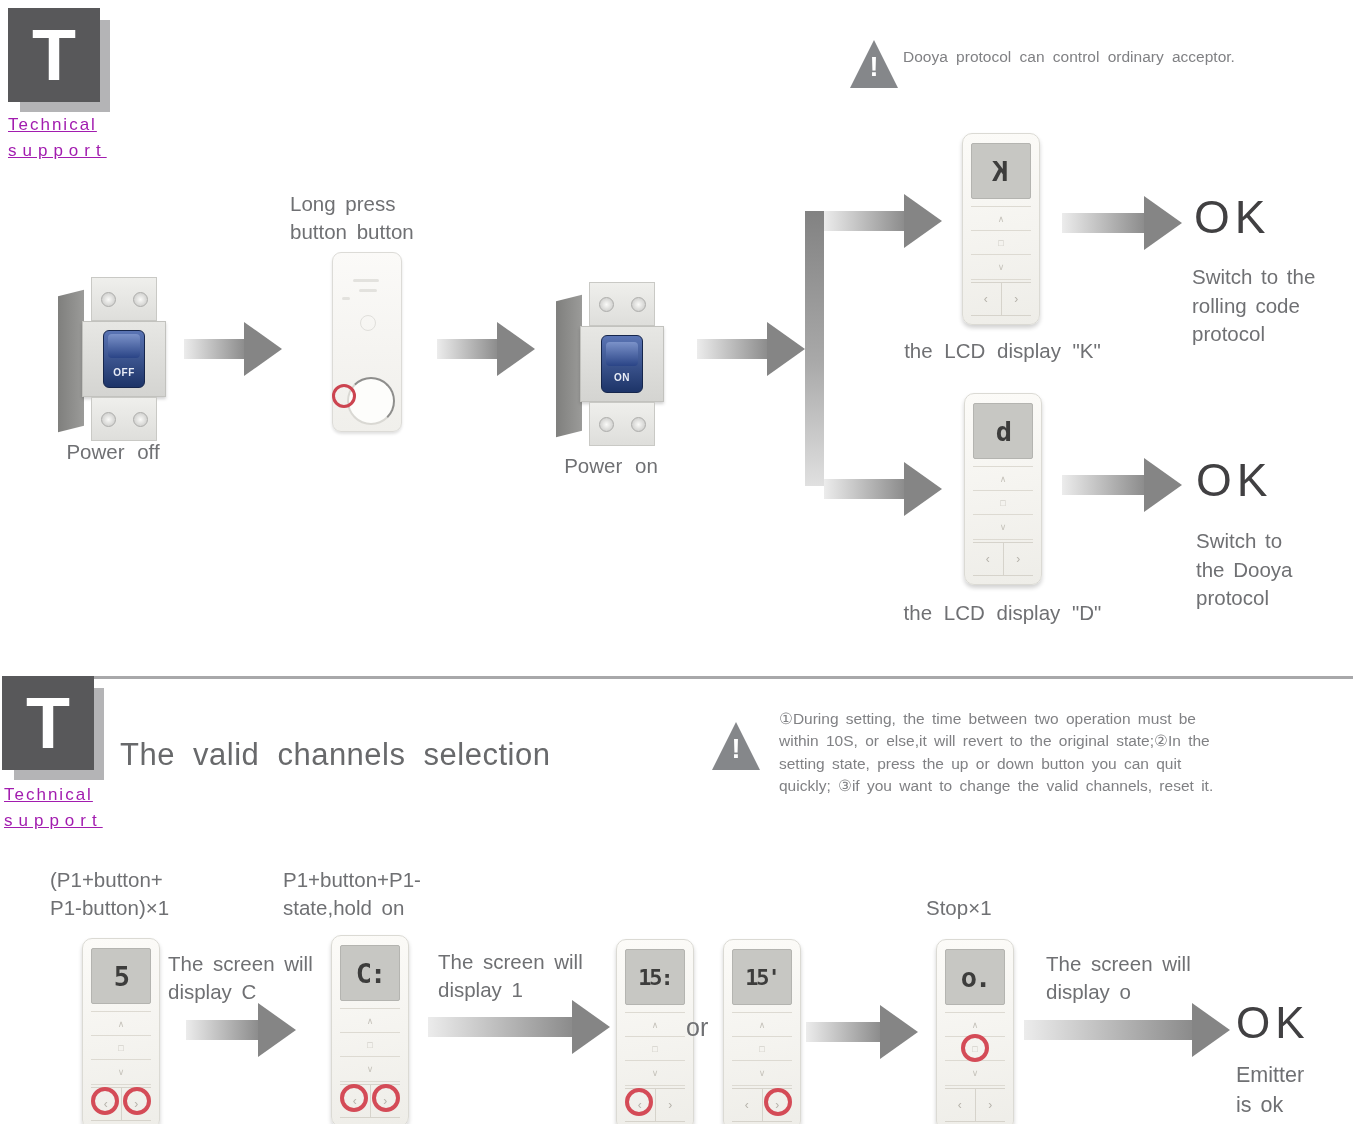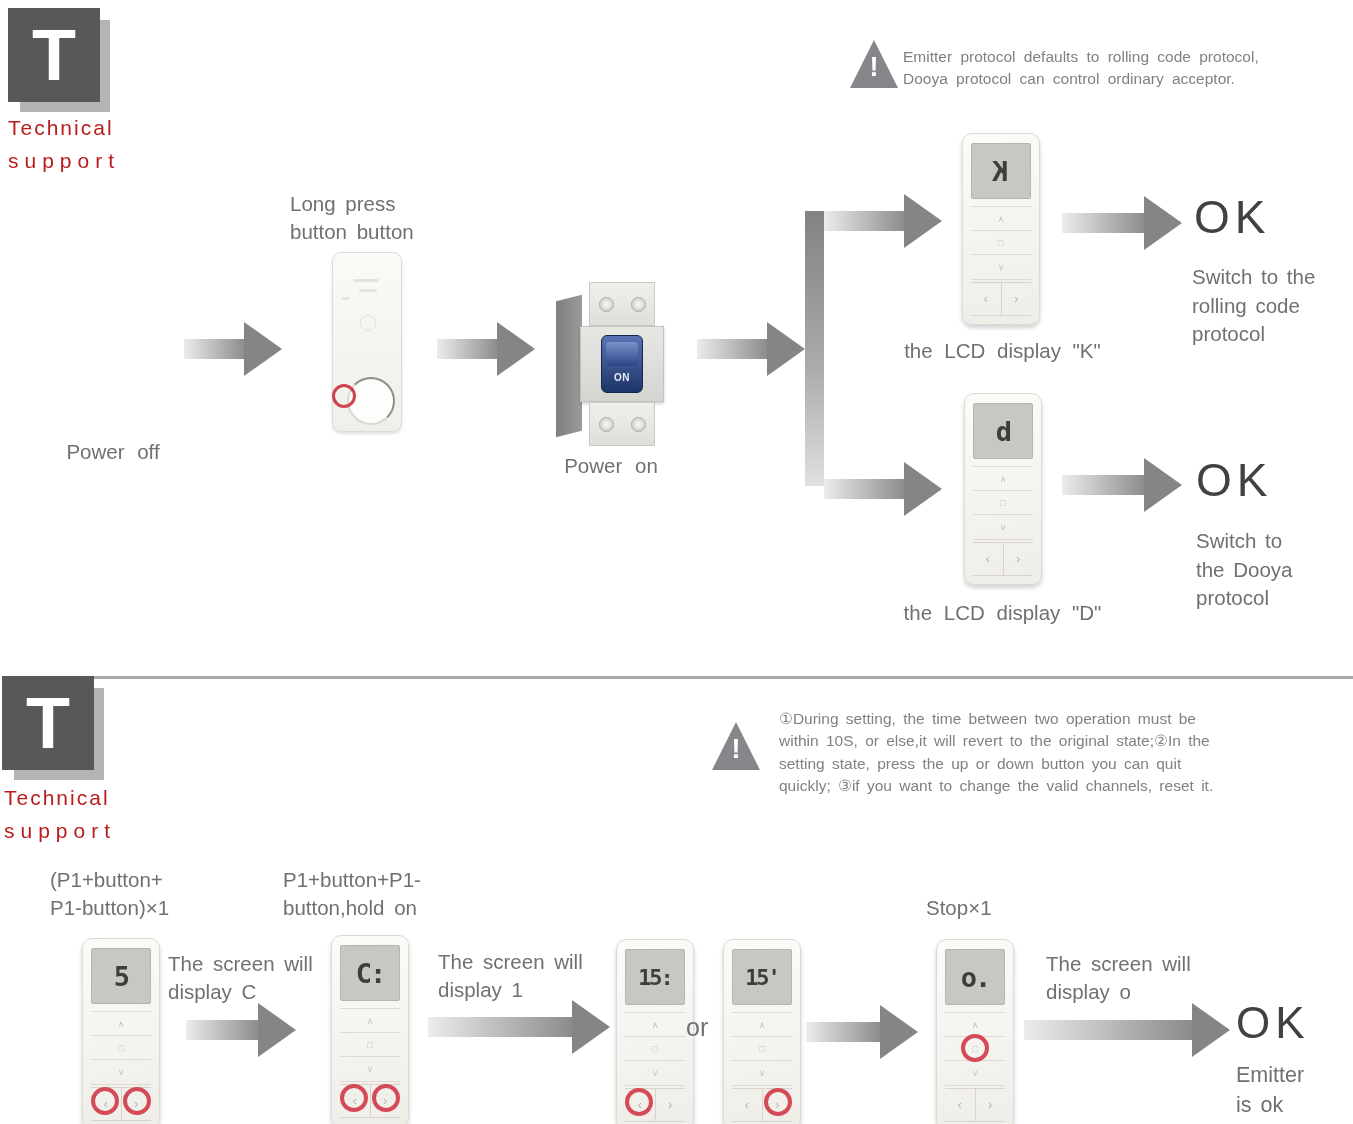--- a/index.html
+++ b/index.html
@@ -5,21 +5,21 @@
   html,body{margin:0;padding:0;background:#fff;}
   #canvas{
     position:relative;width:1353px;height:1124px;background:#ffffff;
     font-family:"Liberation Sans",sans-serif;color:#77787b;overflow:hidden;
   }
 
   
   .logo-shadow{position:absolute;background:#b4b4b6;}
   .logo-main{position:absolute;background:#58585a;display:flex;align-items:center;justify-content:center;}
   .logo-main span{color:#fff;font-size:72px;font-weight:bold;line-height:1;}
-  .logo-cap{position:absolute;font-size:21px;color:#b91c1c;line-height:1.55;}
+  .logo-cap{position:absolute;font-size:17px;color:#a21caf;line-height:1.55;text-decoration:underline;}
   .logo-cap .l1{letter-spacing:2px;display:block;}
   .logo-cap .l2{letter-spacing:6px;display:block;}
 
   
   .sec-title{position:absolute;font-size:31px;color:#68696b;word-spacing:9px;letter-spacing:.5px;}
   .warn-text{position:absolute;font-size:15.5px;color:#808184;line-height:1.45;word-spacing:4px;}
   .lbl{position:absolute;font-size:20.5px;color:#6f7073;line-height:1.38;word-spacing:4px;}
   .lbl.center{text-align:center;}
   .ok{position:absolute;font-size:46px;color:#414042;letter-spacing:5px;font-weight:500;}
   .result{position:absolute;font-size:20.5px;color:#6f7073;line-height:1.4;word-spacing:3px;}
@@ -80,24 +80,42 @@
     <span class="l1">Technical</span>
     <span class="l2">support</span>
   </div>
 
 
   <div class="warn-tri" style="left:850px;top:40px;">
     <div class="tri"></div>
     <span class="ex">!</span>
   </div>
   <div class="warn-text" style="left:903px;top:46px;width:440px;">
-    <div>Emitter  protocol  defaults  to  rolling  code  protocol,</div>
     <div>Dooya  protocol  can  control  ordinary  acceptor.</div>
   </div>
 
+  <div class="breaker" style="left:58px;top:277px;">
+    <div class="b-side"></div>
+    <div class="b-face">
+      <div class="b-flange">
+        <div class="screw"></div>
+        <div class="screw"></div>
+      </div>
+      <div class="b-mid">
+        <div class="switch">
+          <div class="cap"></div>
+          <span class="swlbl">OFF</span>
+        </div>
+      </div>
+      <div class="b-flange">
+        <div class="screw"></div>
+        <div class="screw"></div>
+      </div>
+    </div>
+  </div>
   <div class="lbl center" style="left:38px;top:438px;width:150px;word-spacing:7px;">Power off</div>
 
   <div class="arrow" style="left:184px;top:322px;width:98px;">
     <div class="shaft" style="width:62px;"></div>
     <div class="head" style="left:60px;"></div>
   </div>
 
   <div class="lbl" style="left:290px;top:190px;">
     <div>Long press</div>
     <div>button button</div>
@@ -227,39 +245,40 @@
 
   <div class="logo-shadow" style="left:14px;top:688px;width:90px;height:92px;"></div>
   <div class="logo-main" style="left:2px;top:676px;width:92px;height:94px;">
     <span>T</span>
   </div>
   <div class="logo-cap" style="left:4px;top:782px;">
     <span class="l1">Technical</span>
     <span class="l2">support</span>
   </div>
 
+  <div class="sec-title" style="left:120px;top:737px;">The valid channels selection</div>
 
   <div class="warn-tri" style="left:712px;top:722px;">
     <div class="tri"></div>
     <span class="ex">!</span>
   </div>
   <div class="warn-text" style="left:779px;top:708px;width:545px;word-spacing:3px;">
     <div>①During setting, the time between two operation must be</div>
     <div>within 10S, or else,it will revert to the original state;②In the</div>
     <div>setting state, press the up or down button you can quit</div>
     <div>quickly; ③if you want to change the valid channels, reset it.</div>
   </div>
 
   <div class="lbl" style="left:50px;top:866px;">
     <div>(P1+button+</div>
     <div>P1-button)×1</div>
   </div>
   <div class="lbl" style="left:283px;top:866px;">
     <div>P1+button+P1-</div>
-    <div>button,hold on</div>
+    <div>state,hold on</div>
   </div>
   <div class="lbl" style="left:926px;top:894px;">Stop×1</div>
 
   <div class="remote" style="left:82px;top:938px;">
     <div class="lcd">
         <span>5</span>
       </div>
     <div class="row r1">
         <span>∧</span>
       </div>

